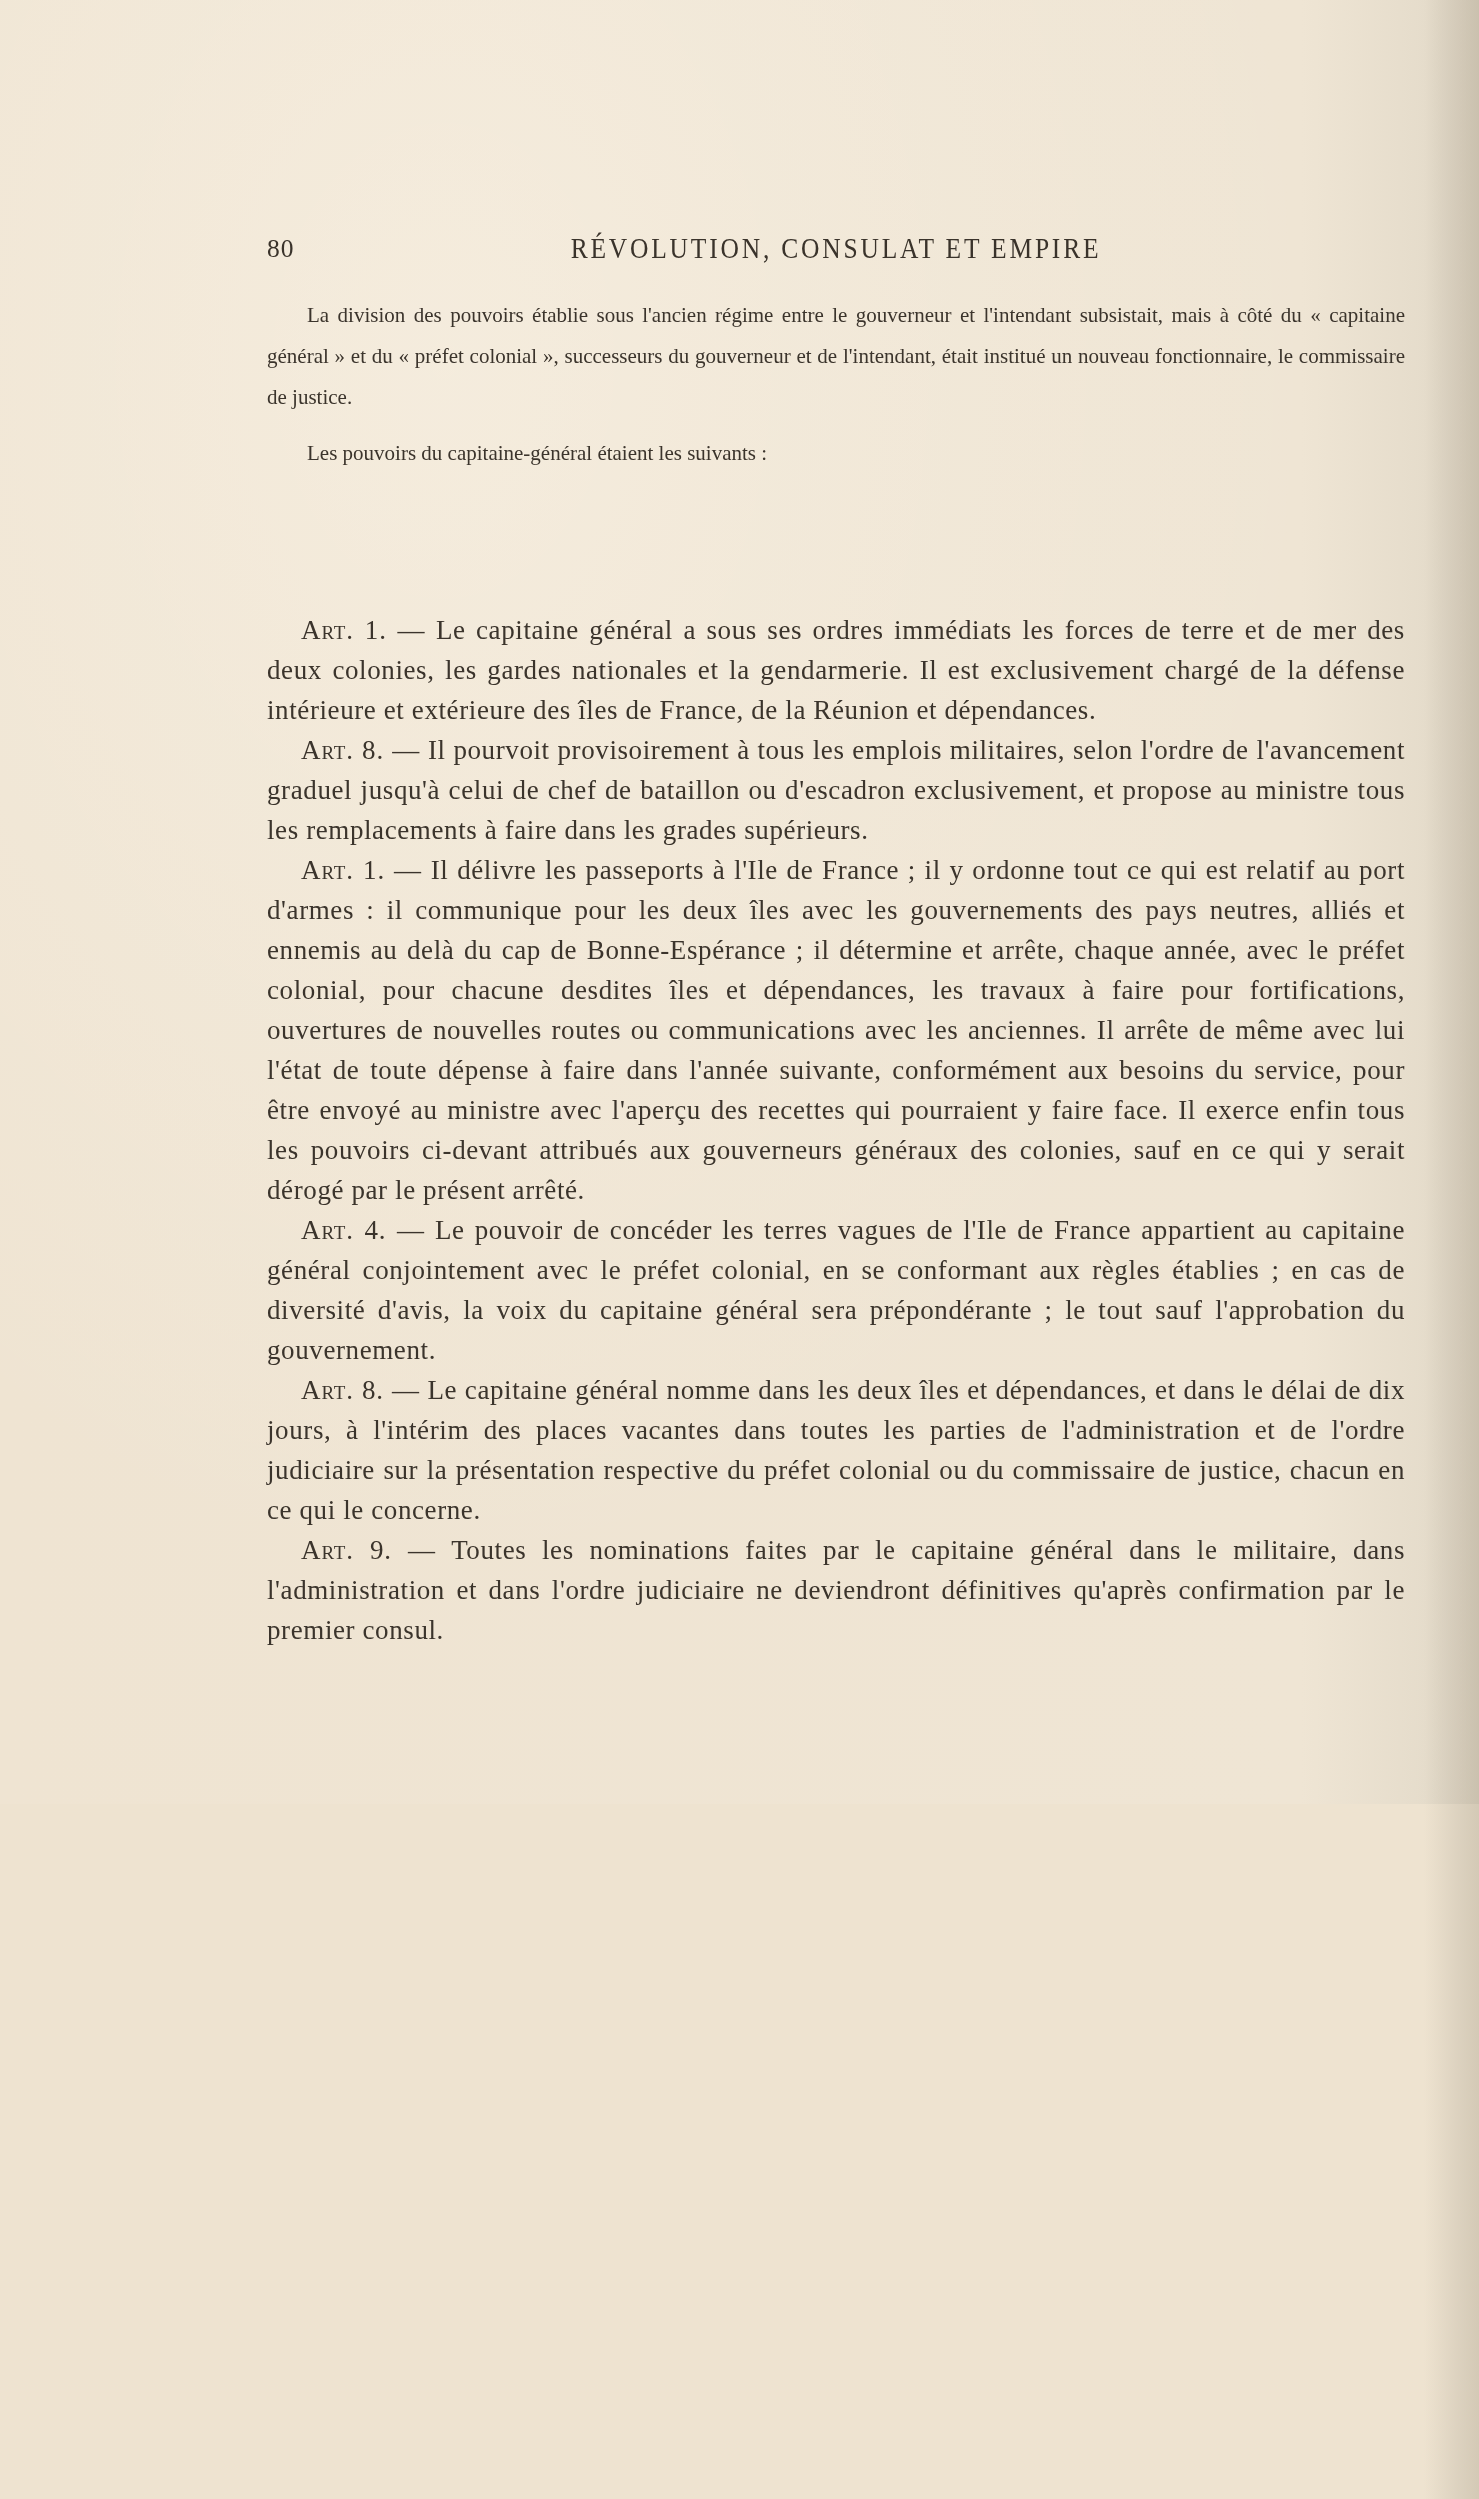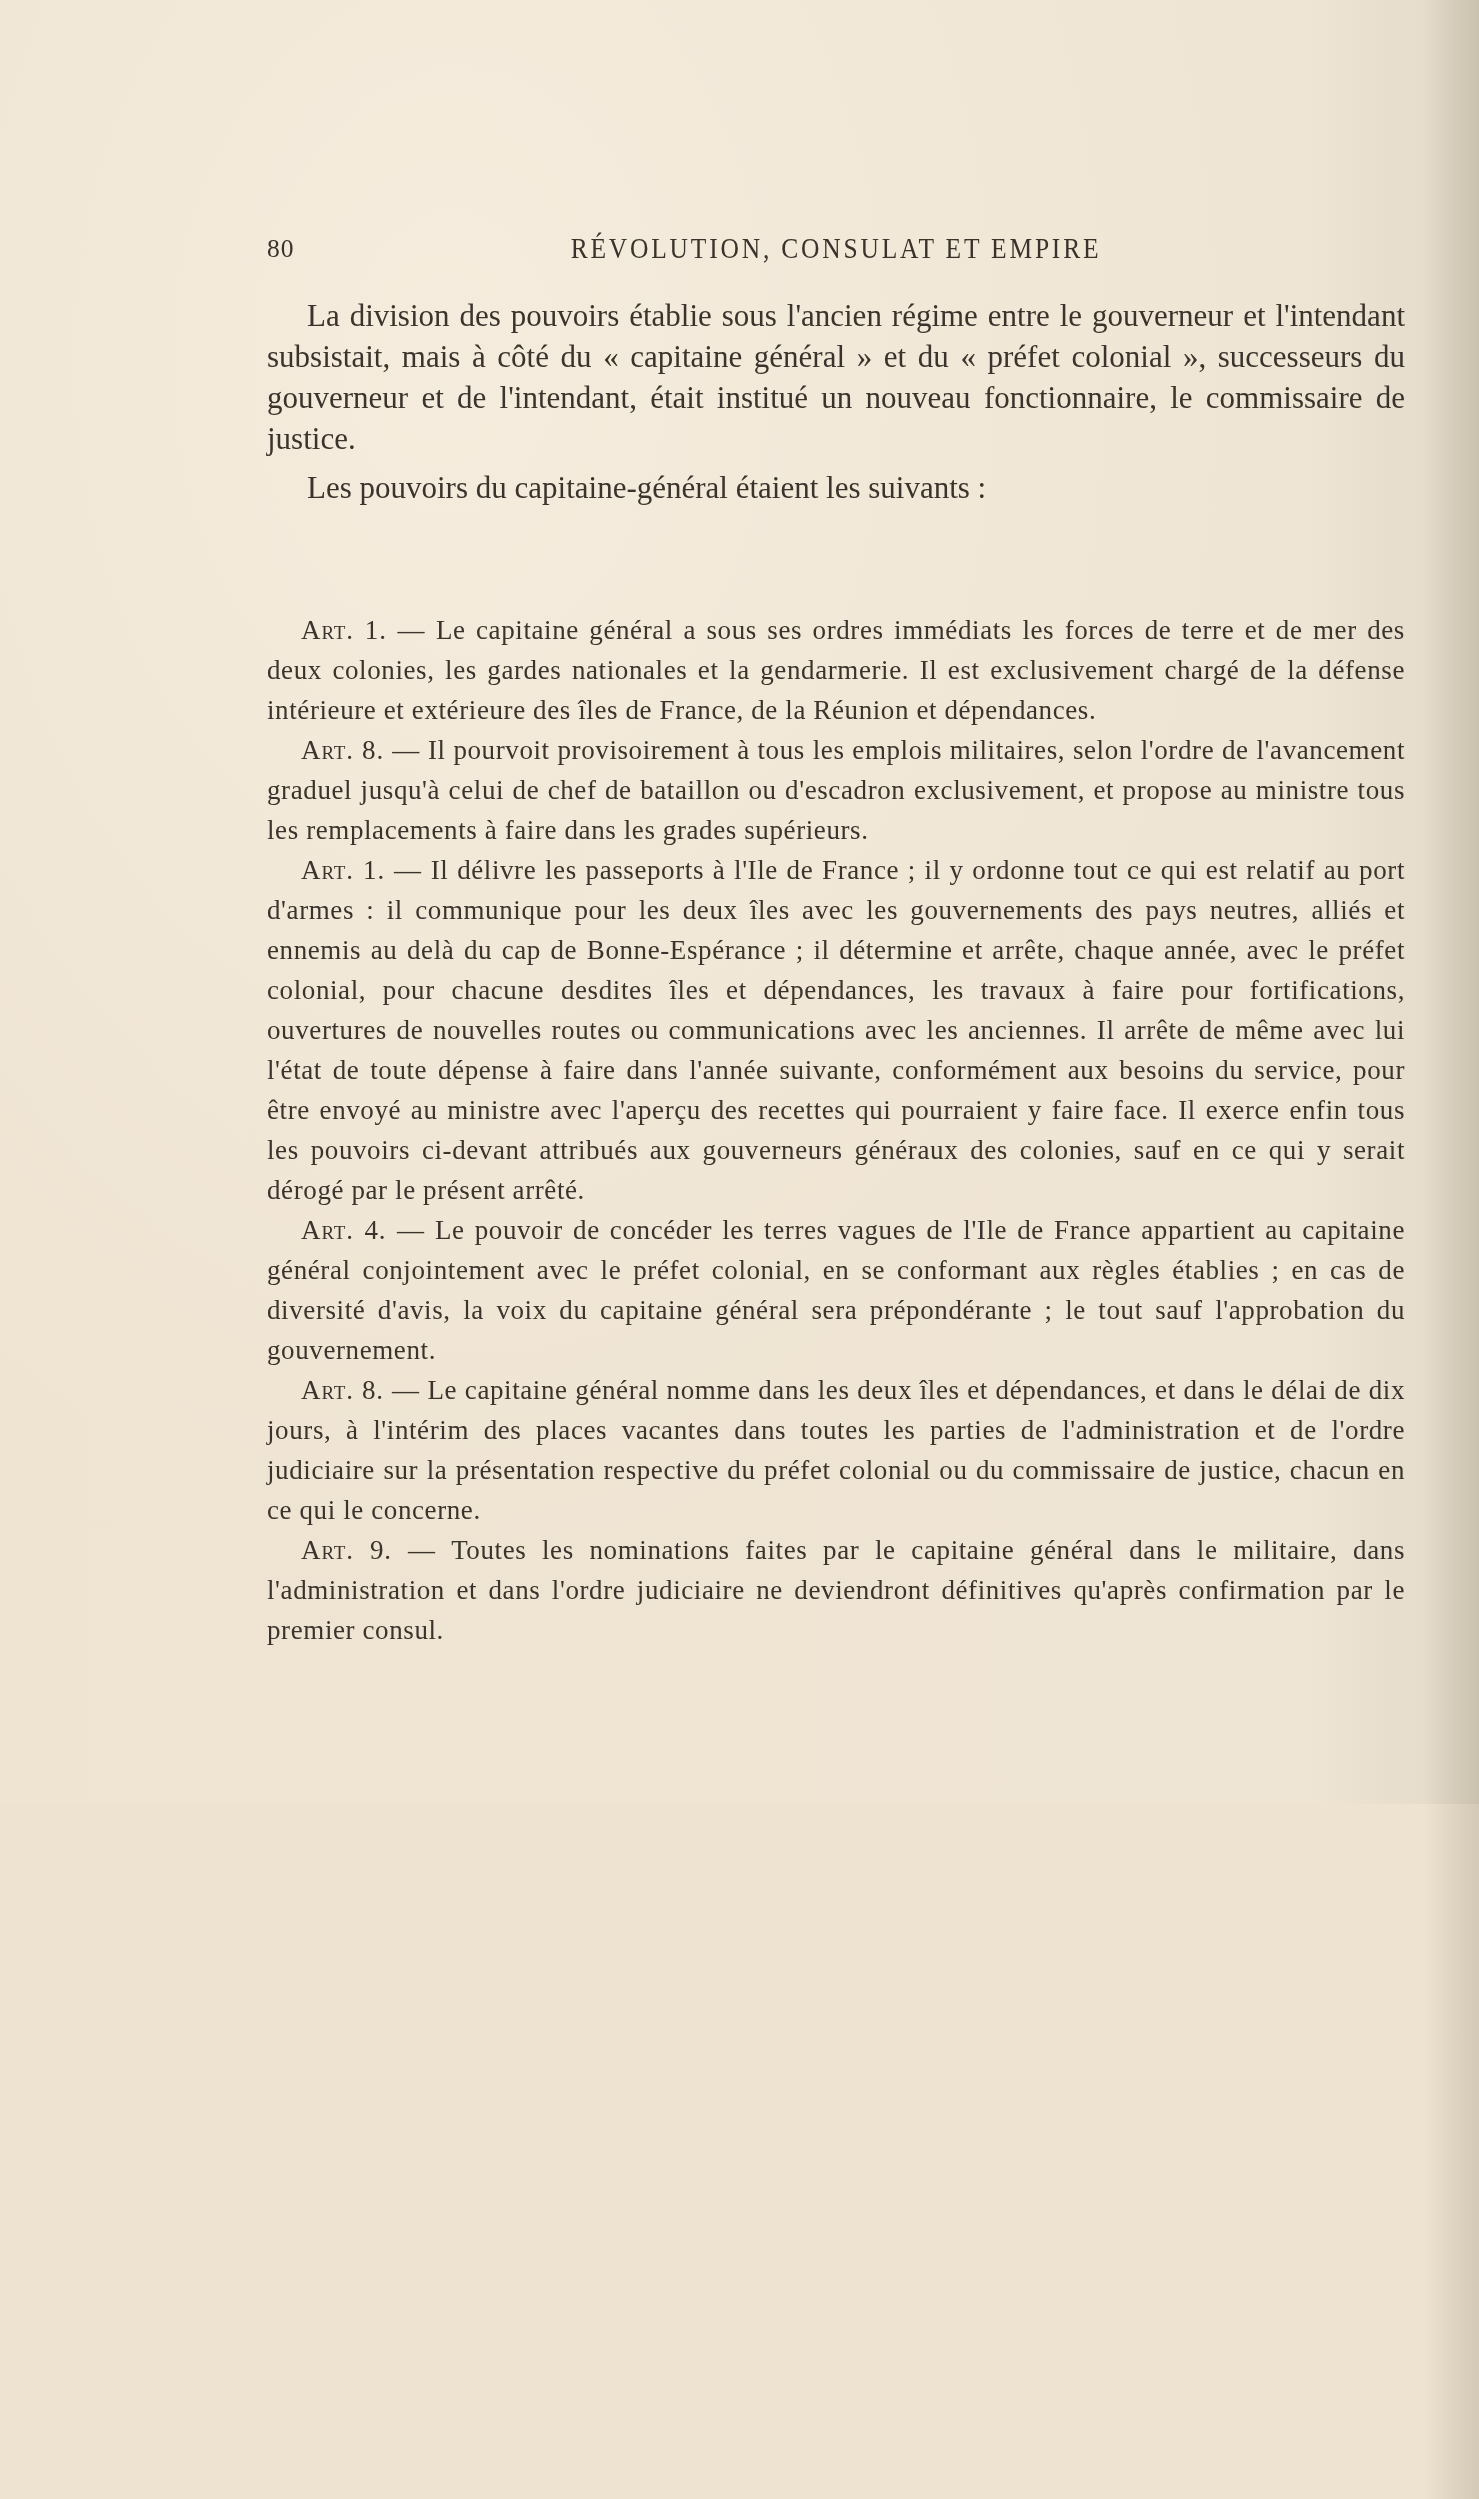--- a/index.html
+++ b/index.html
@@ -46,30 +46,30 @@
       color: #3a332b;
       transform: scaleY(1.15);
     }
     .text-block {
       position: absolute;
       left: 267px;
       width: 1138px;
     }
     .intro {
       top: 295px;
-      font-size: 31px;
+      font-size: 21px;
       line-height: 41px;
       text-align: justify;
     }
     .intro p, .closing p {
       margin: 0;
       text-indent: 40px;
       text-align: justify;
     }
-    .intro p + p { margin-top: 8px; }
+    .intro p + p { margin-top: 15px; }
     .articles {
       top: 610px;
       font-size: 27px;
       line-height: 40px;
       letter-spacing: 0.6px;
     }
     .articles p {
       margin: 0;
       text-indent: 34px;
       text-align: justify;

